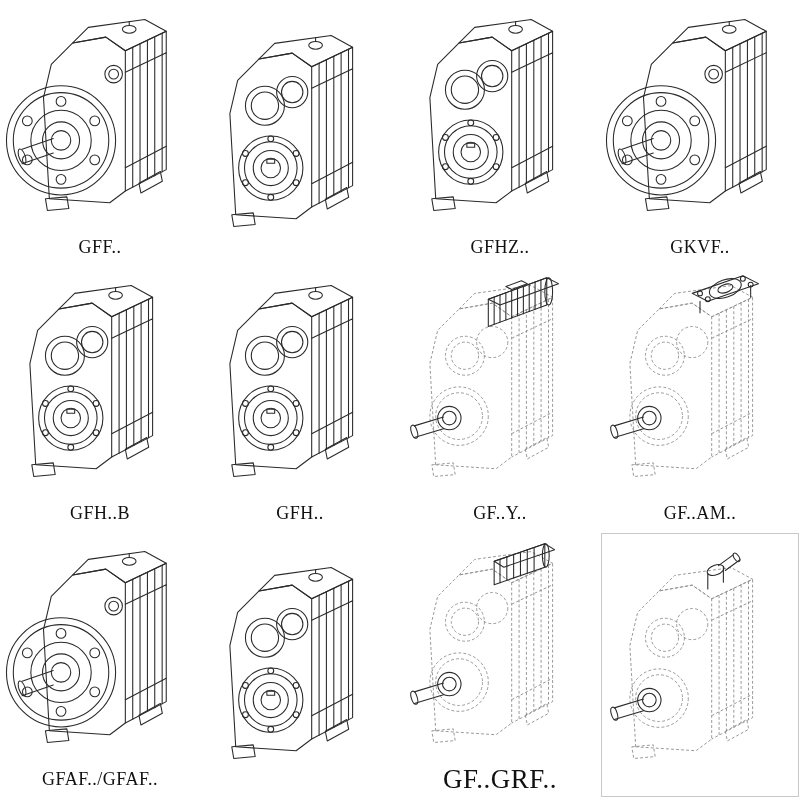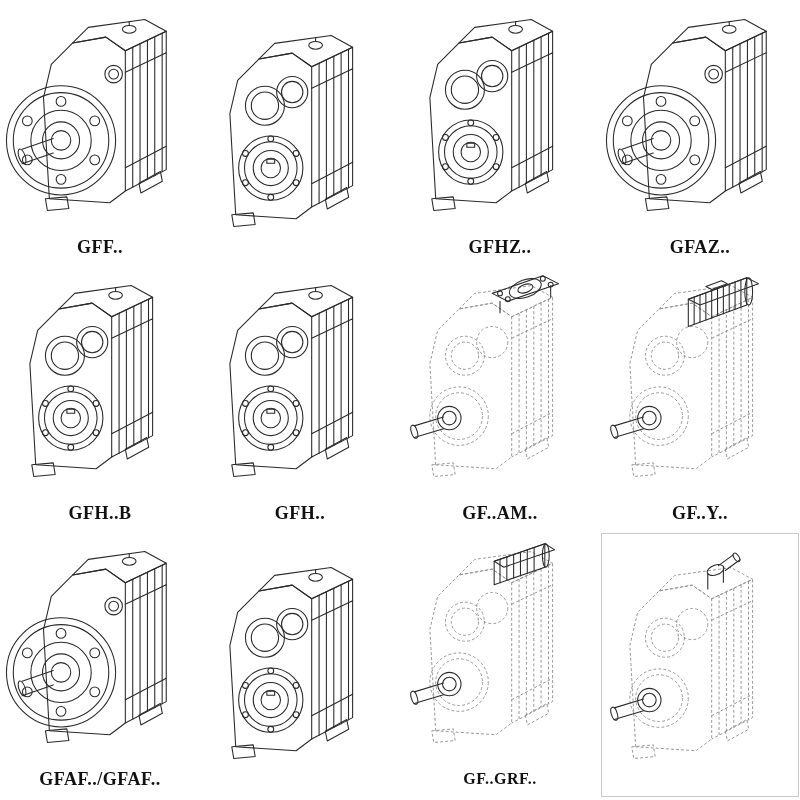--- a/index.html
+++ b/index.html
@@ -38,30 +38,30 @@
   .drawing {
     flex: 1 1 auto;
     display: flex;
     align-items: center;
     justify-content: center;
     width: 100%;
   }
   .label {
     height: 32px;
     line-height: 26px;
-    font-weight: bold;
+    font-weight: normal;
     font-size: 18px;
     letter-spacing: 0.5px;
     color: #111111;
     text-align: center;
     white-space: nowrap;
   }
   .cell:nth-child(11) .label,
   .cell:nth-child(12) .label {
-    font-size: 16px;
+    font-size: 27px;
     text-align: right;
   }
   svg .solid {
     stroke: #2a2a2a;
     fill: none;
     stroke-width: 1.1;
     stroke-linejoin: round;
     stroke-linecap: round;
   }
   svg .dash {
@@ -238,21 +238,21 @@
               <circle cx="94.6" cy="120.0" r="5"></circle>
               <circle cx="94.6" cy="160.0" r="5"></circle>
               <circle cx="60.0" cy="180.0" r="5"></circle>
               <circle cx="25.4" cy="160.0" r="5"></circle>
               <circle cx="25.4" cy="120.0" r="5"></circle>
     <path d="M20,149 L52,138 M20,164 L52,153"></path>
     <ellipse cx="20" cy="156.5" rx="3.2" ry="8" transform="rotate(-19 20 156.5)"></ellipse>
   </g>
           </svg>
         </div>
-    <figcaption class="label">GFAZ..</figcaption>
+    <figcaption class="label">GKVF..</figcaption>
   </figure>
 
   <figure class="cell">
     <div class="drawing">
           <svg viewBox="0 0 200 232" width="196" height="226" xmlns="http://www.w3.org/2000/svg">
             <g class="solid">
     <path d="M34,200 L28,96 L36,62 L58,40 L92,34 L112,48 L112,192 L96,204 Z"></path>
     <path d="M112,48 L154,28 L154,170 L112,192"></path>
     <path d="M58,40 L74,24 L132,16 L154,28 L112,48 L92,34 Z"></path>
     <line x1="119.6" y1="44.4" x2="119.6" y2="188.0"></line>
@@ -321,66 +321,20 @@
               <circle cx="70.0" cy="182.0" r="3"></circle>
               <circle cx="44.0" cy="167.0" r="3"></circle>
               <circle cx="44.0" cy="137.0" r="3"></circle>
               <circle cx="70.0" cy="122.0" r="3"></circle>
               <circle cx="96.0" cy="137.0" r="3"></circle>
     <path d="M66,143 L74,143 L74,147 L66,147 Z"></path>
   </g>
           </svg>
         </div>
     <figcaption class="label">GFH..</figcaption>
-  </figure>
-
-  <figure class="cell">
-    <div class="drawing">
-          <svg viewBox="0 0 200 232" width="196" height="226" xmlns="http://www.w3.org/2000/svg">
-            <g class="dash">
-    <path d="M34,200 L28,96 L36,62 L58,40 L92,34 L112,48 L112,192 L96,204 Z"></path>
-    <path d="M112,48 L154,28 L154,170 L112,192"></path>
-    <path d="M58,40 L74,24 L132,16 L154,28 L112,48 L92,34 Z"></path>
-    <line x1="119.6" y1="44.4" x2="119.6" y2="188.0"></line>
-              <line x1="127.1" y1="40.8" x2="127.1" y2="184.1"></line>
-              <line x1="134.7" y1="37.2" x2="134.7" y2="180.1"></line>
-              <line x1="142.2" y1="33.6" x2="142.2" y2="176.2"></line>
-              <line x1="149.8" y1="30.0" x2="149.8" y2="172.2"></line>
-    <line x1="112" y1="70" x2="154" y2="50"></line>
-    <line x1="112" y1="168" x2="154" y2="146"></line>
-    <path d="M30,200 L52,198 L54,210 L32,212 Z"></path>
-    <path d="M126,184 L148,172 L150,182 L128,194 Z"></path>
-
-  </g>
-            <g class="dash">
-    <circle cx="64" cy="88" r="20"></circle>
-              <circle cx="64" cy="88" r="14"></circle>
-    <circle cx="92" cy="74" r="16"></circle>
-    <circle cx="58" cy="150" r="30"></circle>
-              <circle cx="58" cy="150" r="24"></circle>
-  </g>
-            <g class="solid">
-    <path d="M92,24 L144,6 L160,14 L108,32 Z"></path>
-    <ellipse cx="126" cy="19" rx="17" ry="9" transform="rotate(-19 126 19)"></ellipse>
-    <ellipse cx="126" cy="19" rx="8" ry="4.2" transform="rotate(-19 126 19)"></ellipse>
-    <circle cx="100" cy="24" r="2.5"></circle>
-              <circle cx="144" cy="9" r="2.5"></circle>
-    <circle cx="152" cy="15" r="2.5"></circle>
-              <circle cx="108" cy="30" r="2.5"></circle>
-    <path d="M100,32 L100,44 M152,16 L152,28"></path>
-  </g>
-            <g class="solid">
-    <circle cx="48" cy="152" r="12"></circle>
-              <circle cx="48" cy="152" r="7"></circle>
-    <path d="M12,160 L42,151 M12,172 L42,163"></path>
-    <ellipse cx="12" cy="166" rx="3" ry="7" transform="rotate(-17 12 166)"></ellipse>
-  </g>
-          </svg>
-        </div>
-    <figcaption class="label">GF..AM..</figcaption>
   </figure>
 
   <figure class="cell">
     <div class="drawing">
           <svg viewBox="0 0 200 232" width="196" height="226" xmlns="http://www.w3.org/2000/svg">
             <g class="dash">
     <path d="M34,200 L28,96 L36,62 L58,40 L92,34 L112,48 L112,192 L96,204 Z"></path>
     <path d="M112,48 L154,28 L154,170 L112,192"></path>
     <path d="M58,40 L74,24 L132,16 L154,28 L112,48 L92,34 Z"></path>
     <line x1="119.6" y1="44.4" x2="119.6" y2="188.0"></line>
@@ -418,20 +372,66 @@
   </g>
             <g class="solid">
     <circle cx="48" cy="152" r="12"></circle>
               <circle cx="48" cy="152" r="7"></circle>
     <path d="M12,160 L42,151 M12,172 L42,163"></path>
     <ellipse cx="12" cy="166" rx="3" ry="7" transform="rotate(-17 12 166)"></ellipse>
   </g>
           </svg>
         </div>
     <figcaption class="label">GF..Y..</figcaption>
+  </figure>
+
+  <figure class="cell">
+    <div class="drawing">
+          <svg viewBox="0 0 200 232" width="196" height="226" xmlns="http://www.w3.org/2000/svg">
+            <g class="dash">
+    <path d="M34,200 L28,96 L36,62 L58,40 L92,34 L112,48 L112,192 L96,204 Z"></path>
+    <path d="M112,48 L154,28 L154,170 L112,192"></path>
+    <path d="M58,40 L74,24 L132,16 L154,28 L112,48 L92,34 Z"></path>
+    <line x1="119.6" y1="44.4" x2="119.6" y2="188.0"></line>
+              <line x1="127.1" y1="40.8" x2="127.1" y2="184.1"></line>
+              <line x1="134.7" y1="37.2" x2="134.7" y2="180.1"></line>
+              <line x1="142.2" y1="33.6" x2="142.2" y2="176.2"></line>
+              <line x1="149.8" y1="30.0" x2="149.8" y2="172.2"></line>
+    <line x1="112" y1="70" x2="154" y2="50"></line>
+    <line x1="112" y1="168" x2="154" y2="146"></line>
+    <path d="M30,200 L52,198 L54,210 L32,212 Z"></path>
+    <path d="M126,184 L148,172 L150,182 L128,194 Z"></path>
+
+  </g>
+            <g class="dash">
+    <circle cx="64" cy="88" r="20"></circle>
+              <circle cx="64" cy="88" r="14"></circle>
+    <circle cx="92" cy="74" r="16"></circle>
+    <circle cx="58" cy="150" r="30"></circle>
+              <circle cx="58" cy="150" r="24"></circle>
+  </g>
+            <g class="solid">
+    <path d="M92,24 L144,6 L160,14 L108,32 Z"></path>
+    <ellipse cx="126" cy="19" rx="17" ry="9" transform="rotate(-19 126 19)"></ellipse>
+    <ellipse cx="126" cy="19" rx="8" ry="4.2" transform="rotate(-19 126 19)"></ellipse>
+    <circle cx="100" cy="24" r="2.5"></circle>
+              <circle cx="144" cy="9" r="2.5"></circle>
+    <circle cx="152" cy="15" r="2.5"></circle>
+              <circle cx="108" cy="30" r="2.5"></circle>
+    <path d="M100,32 L100,44 M152,16 L152,28"></path>
+  </g>
+            <g class="solid">
+    <circle cx="48" cy="152" r="12"></circle>
+              <circle cx="48" cy="152" r="7"></circle>
+    <path d="M12,160 L42,151 M12,172 L42,163"></path>
+    <ellipse cx="12" cy="166" rx="3" ry="7" transform="rotate(-17 12 166)"></ellipse>
+  </g>
+          </svg>
+        </div>
+    <figcaption class="label">GF..AM..</figcaption>
   </figure>
 
   <figure class="cell">
     <div class="drawing">
           <svg viewBox="0 0 200 232" width="196" height="226" xmlns="http://www.w3.org/2000/svg">
             <g transform="translate(14,0)">
               <g class="solid">
     <path d="M34,200 L28,96 L36,62 L58,40 L92,34 L112,48 L112,192 L96,204 Z"></path>
     <path d="M112,48 L154,28 L154,170 L112,192"></path>
     <path d="M58,40 L74,24 L132,16 L154,28 L112,48 L92,34 Z"></path>

